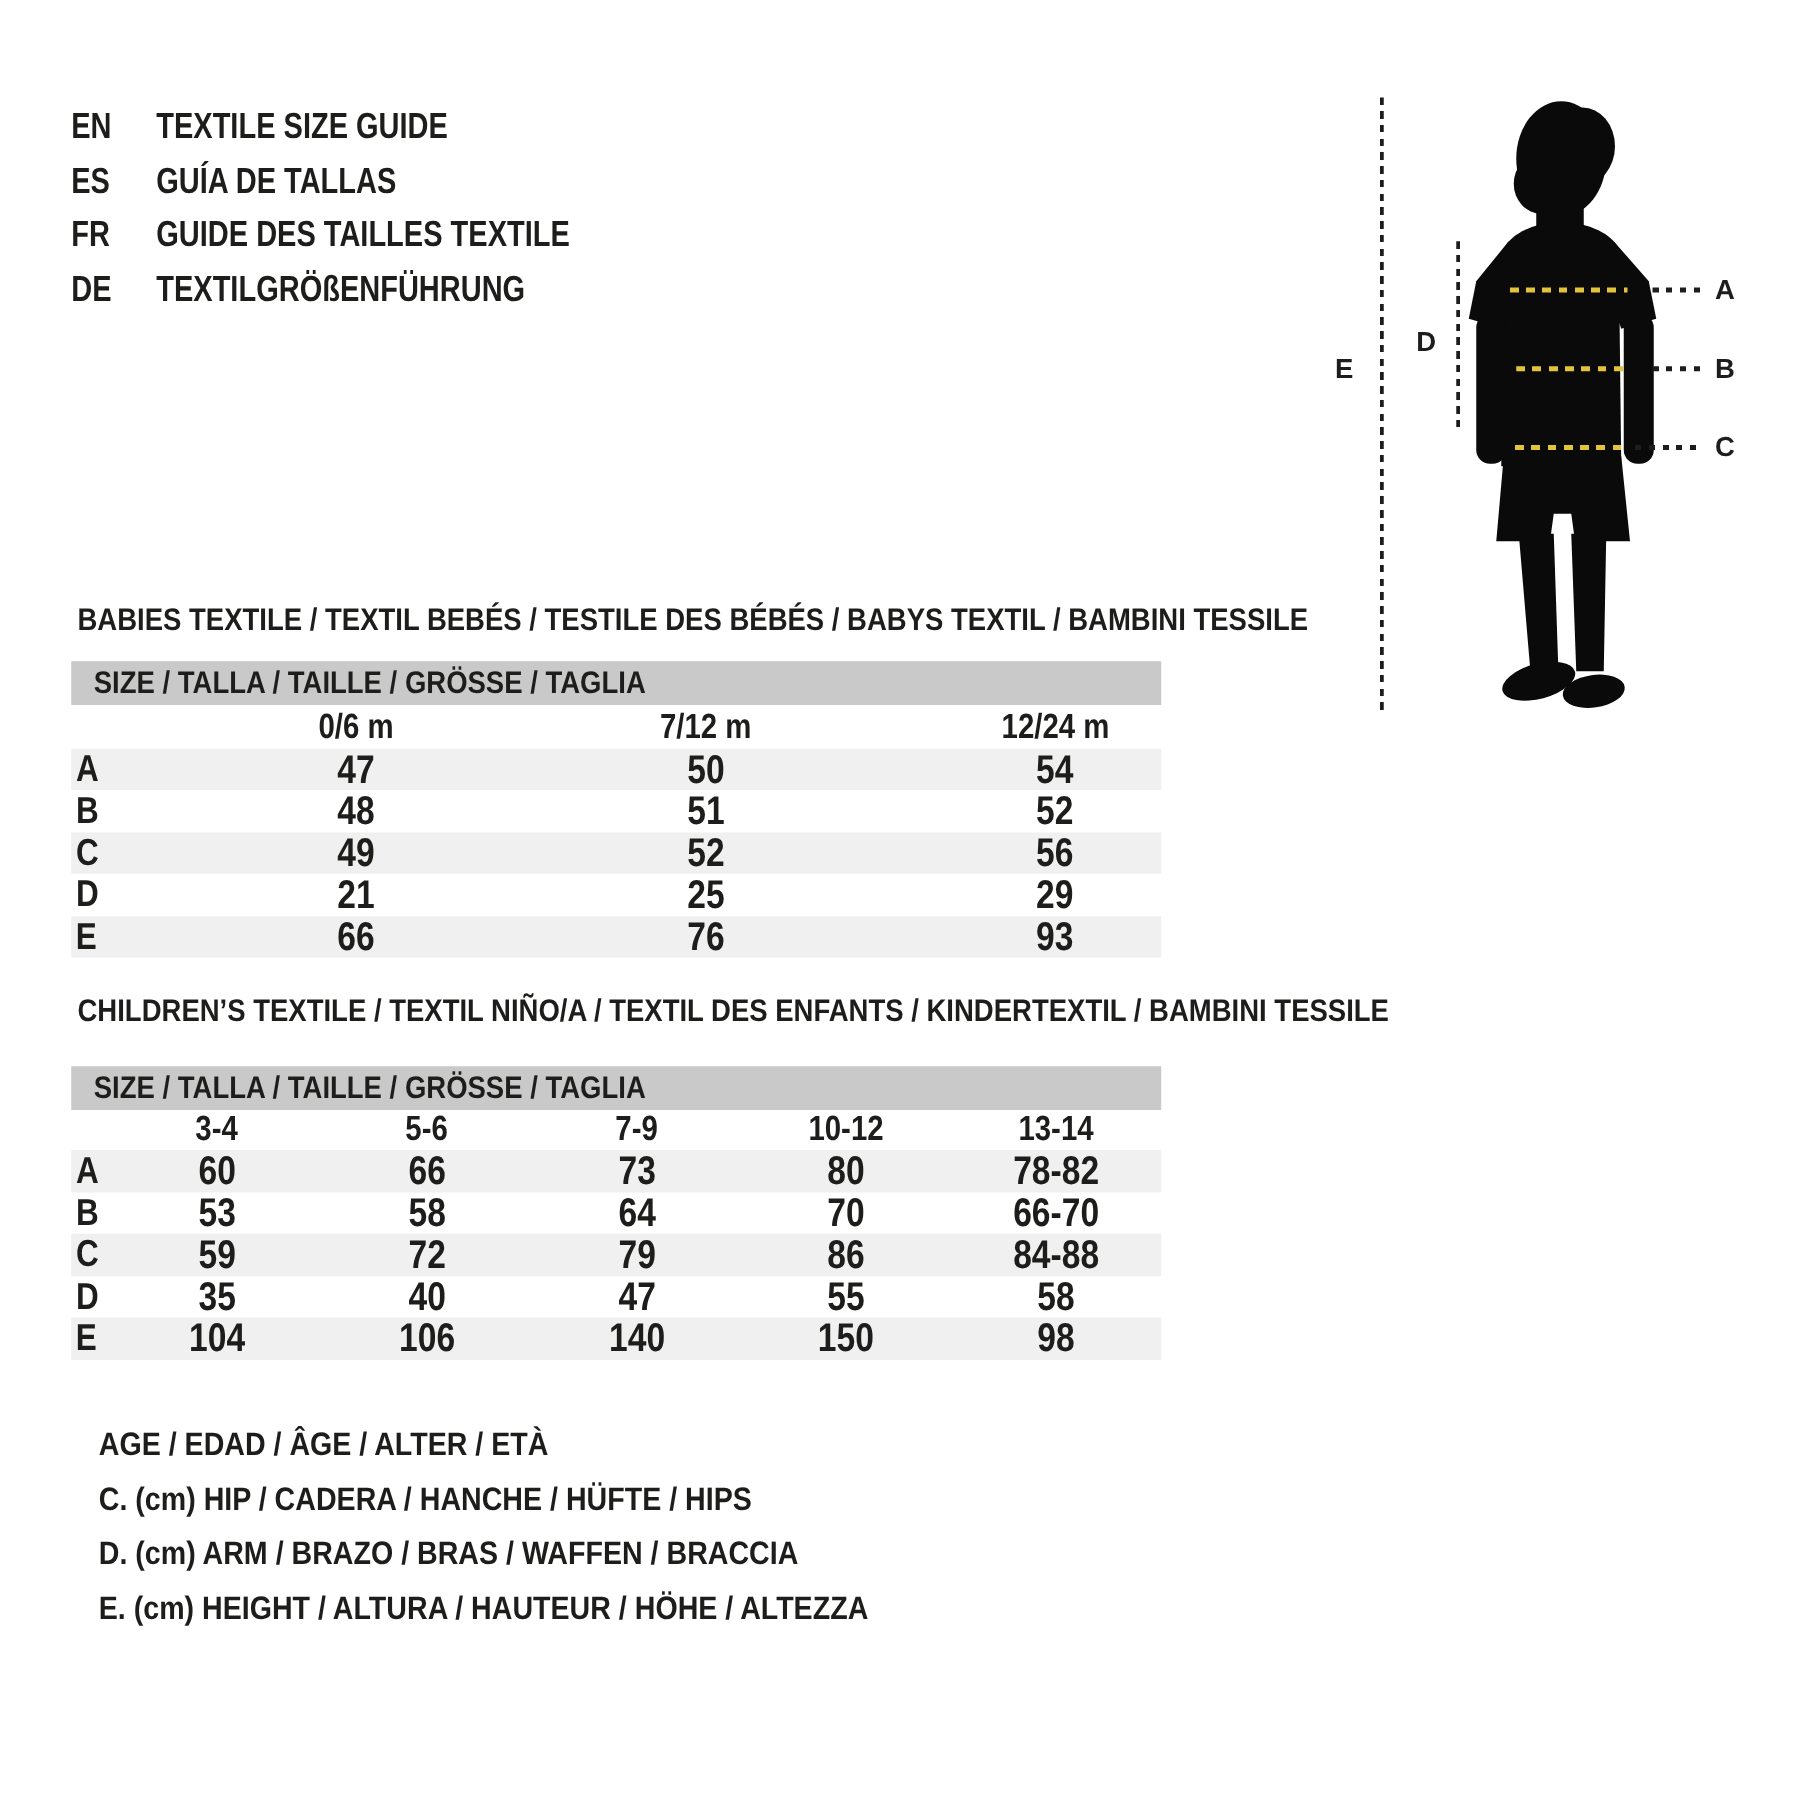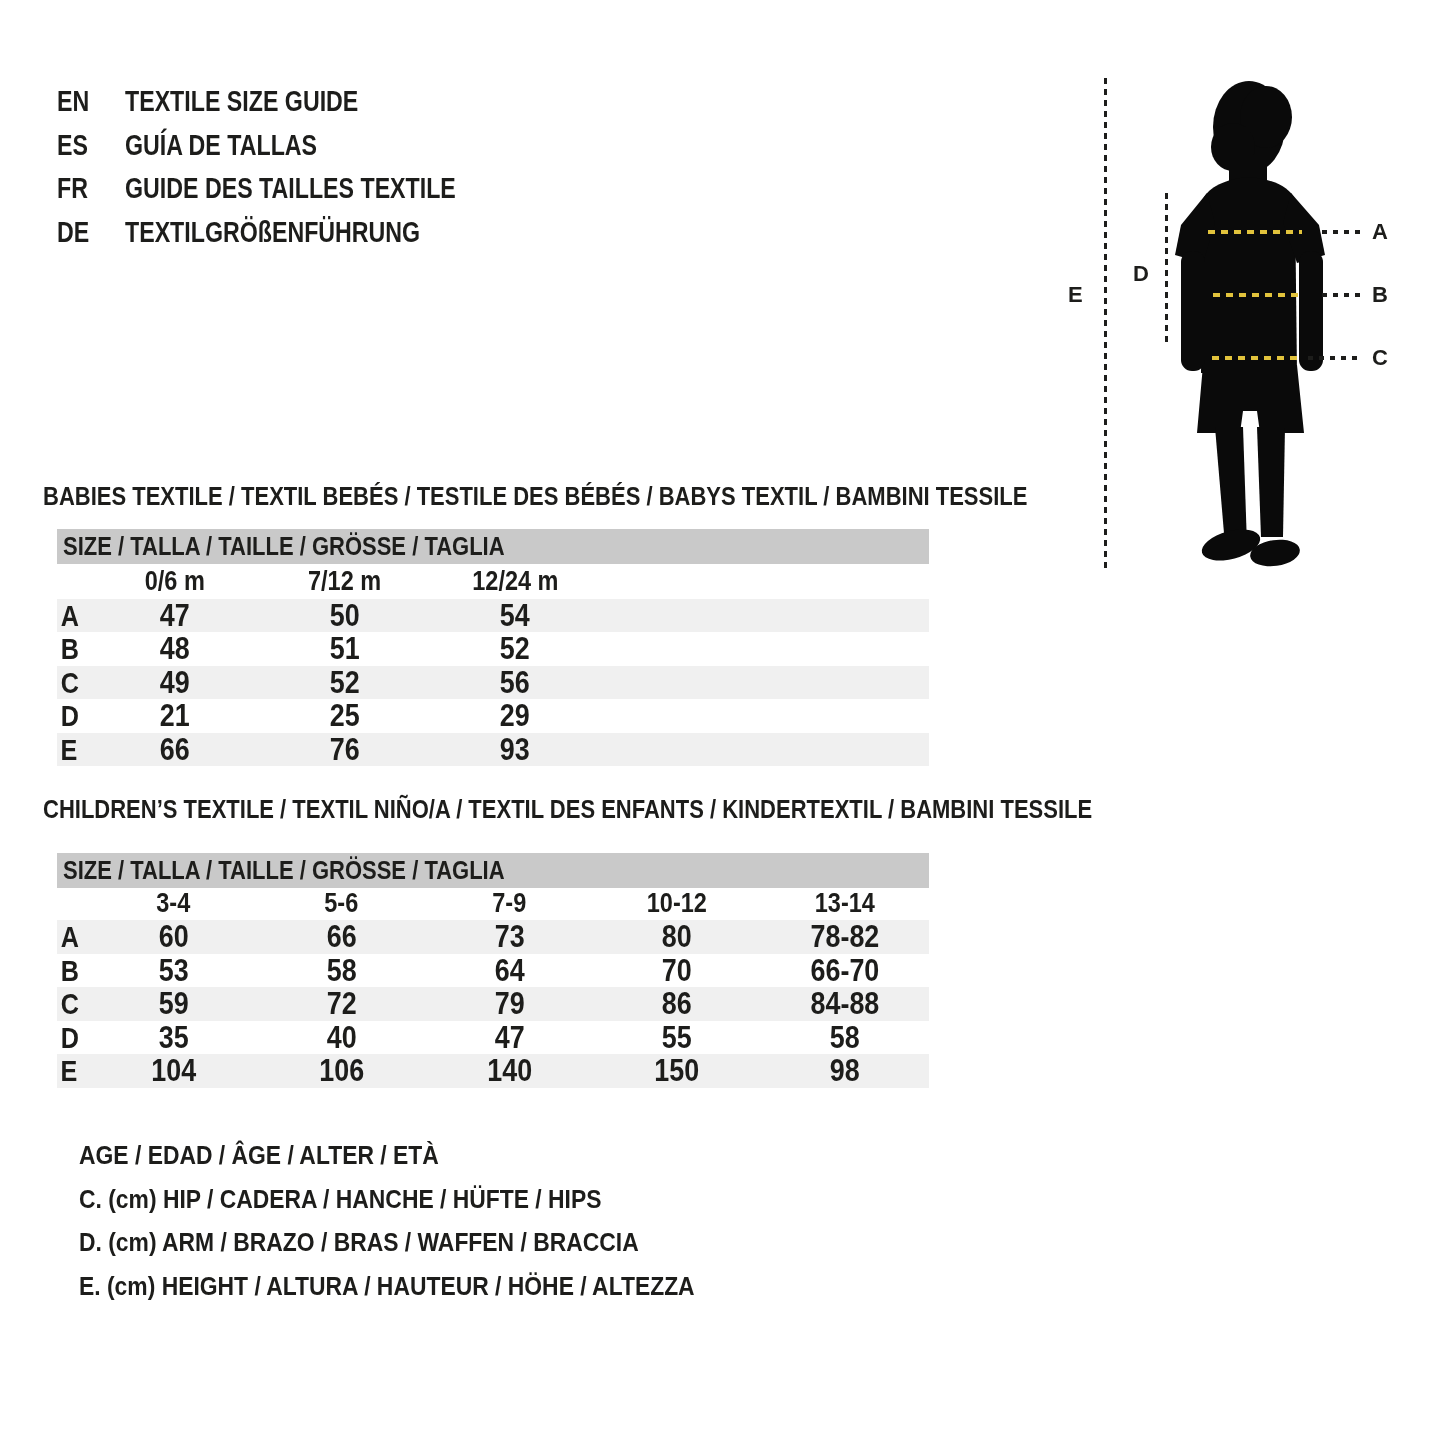--- a/index.html
+++ b/index.html
@@ -34,35 +34,35 @@
   .bdash { position:absolute; height:4px;
            background:repeating-linear-gradient(90deg,#1d1d1b 0 5px,transparent 5px 11px); }
   #a-yellow { left:1208px; top:230px; width:94px; }
   #b-yellow { left:1213px; top:293px; width:88px; }
   #c-yellow { left:1212px; top:356px; width:90px; }
   #a-black  { left:1322px; top:230px; width:40px; }
   #b-black  { left:1322px; top:293px; width:40px; }
   #c-black  { left:1308px; top:356px; width:54px; }
 
   
-  .sec-title { position:absolute; left:43px; font-size:25px; line-height:25px;text-decoration:underline; }
+  .sec-title { position:absolute; left:62px; font-size:25px; line-height:25px;text-decoration:underline; }
   #babies-title   { top:484px; }
   #children-title { top:797px; }
 
   
   .size-bar { position:absolute; left:57px; width:872px; height:35px; background:#c9c9c9;
-              font-size:25px; line-height:35px; padding-left:6px; box-sizing:border-box; }
+              font-size:25px; line-height:35px; padding-left:18px; box-sizing:border-box; }
   #babies-bar   { top:529px; }
   #children-bar { top:853px; }
 
   
   .tbl { position:absolute; left:57px; width:872px; }
   #babies-tbl   { top:564px; }
   #children-tbl { top:888px; }
-  .trow { display:flex; }
+  .trow { display:flex;justify-content:space-between; }
   #babies-tbl .trow   { height:33.4px; line-height:33.4px; }
   #children-tbl .trow { height:33.6px; line-height:33.6px; }
   .trow.thead { height:35px !important; line-height:33px !important; background:none; }
   #children-tbl .trow.thead { height:32px !important; line-height:30px !important; }
   .trow.odd { background:#f0f0f0; }
   .c0 { width:33px; font-size:30px; padding-left:2px; box-sizing:border-box; }
   .cv { width:170px; text-align:center; font-size:32px; }
   .thead .cv { font-size:28px; }
 
   

